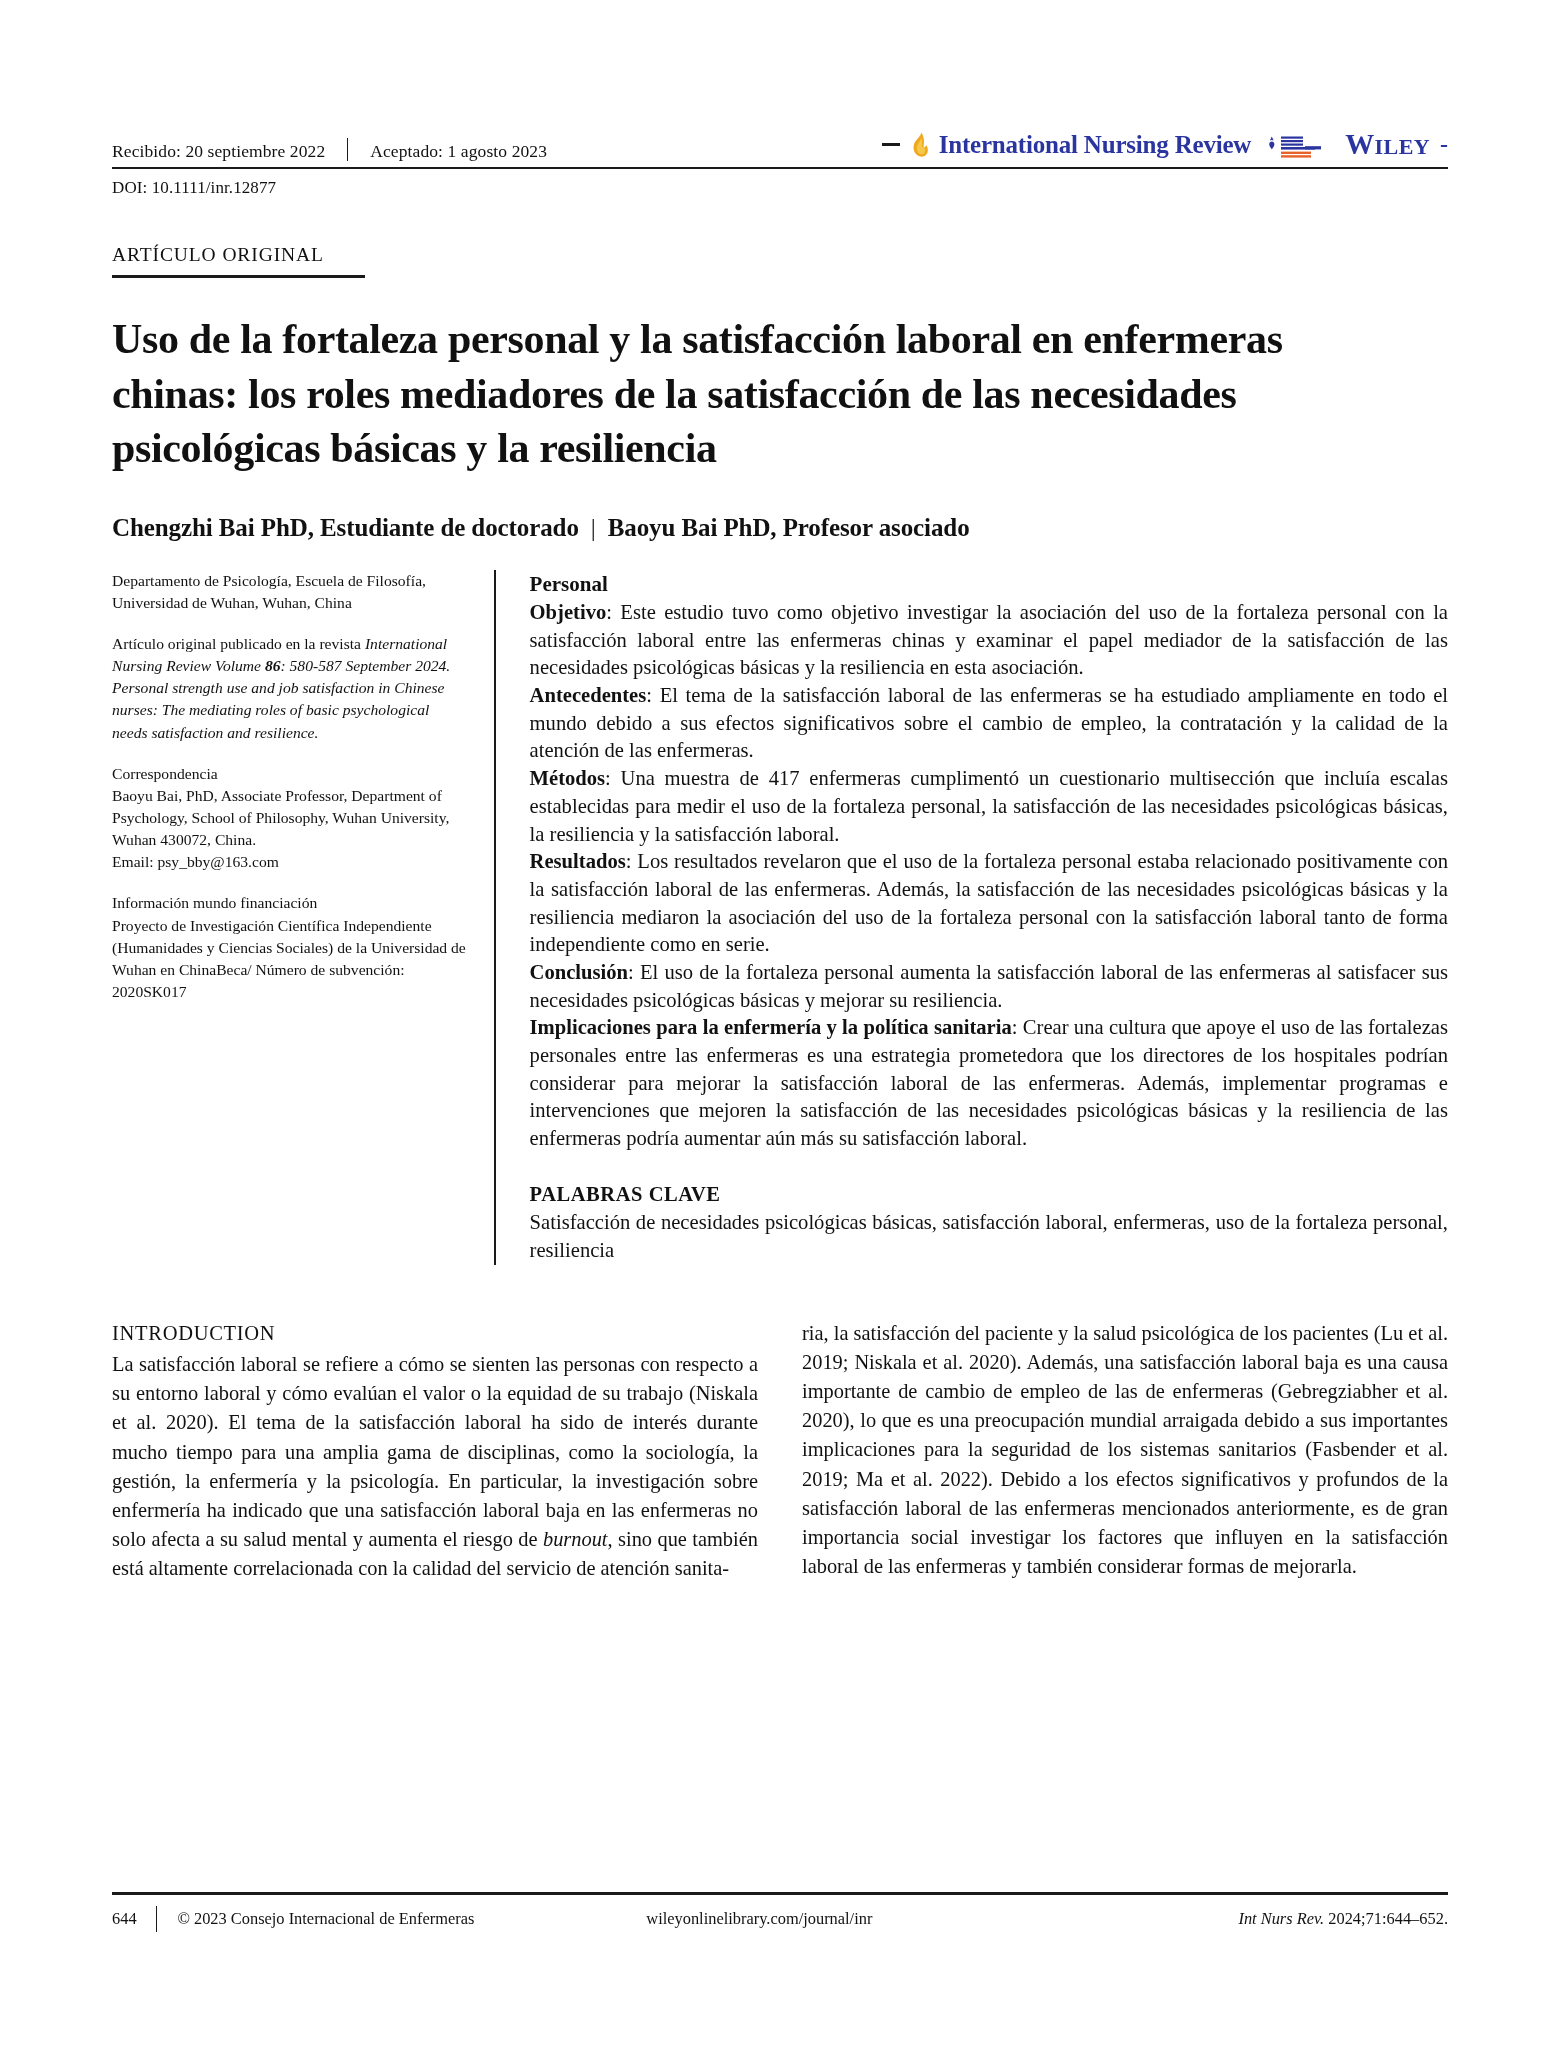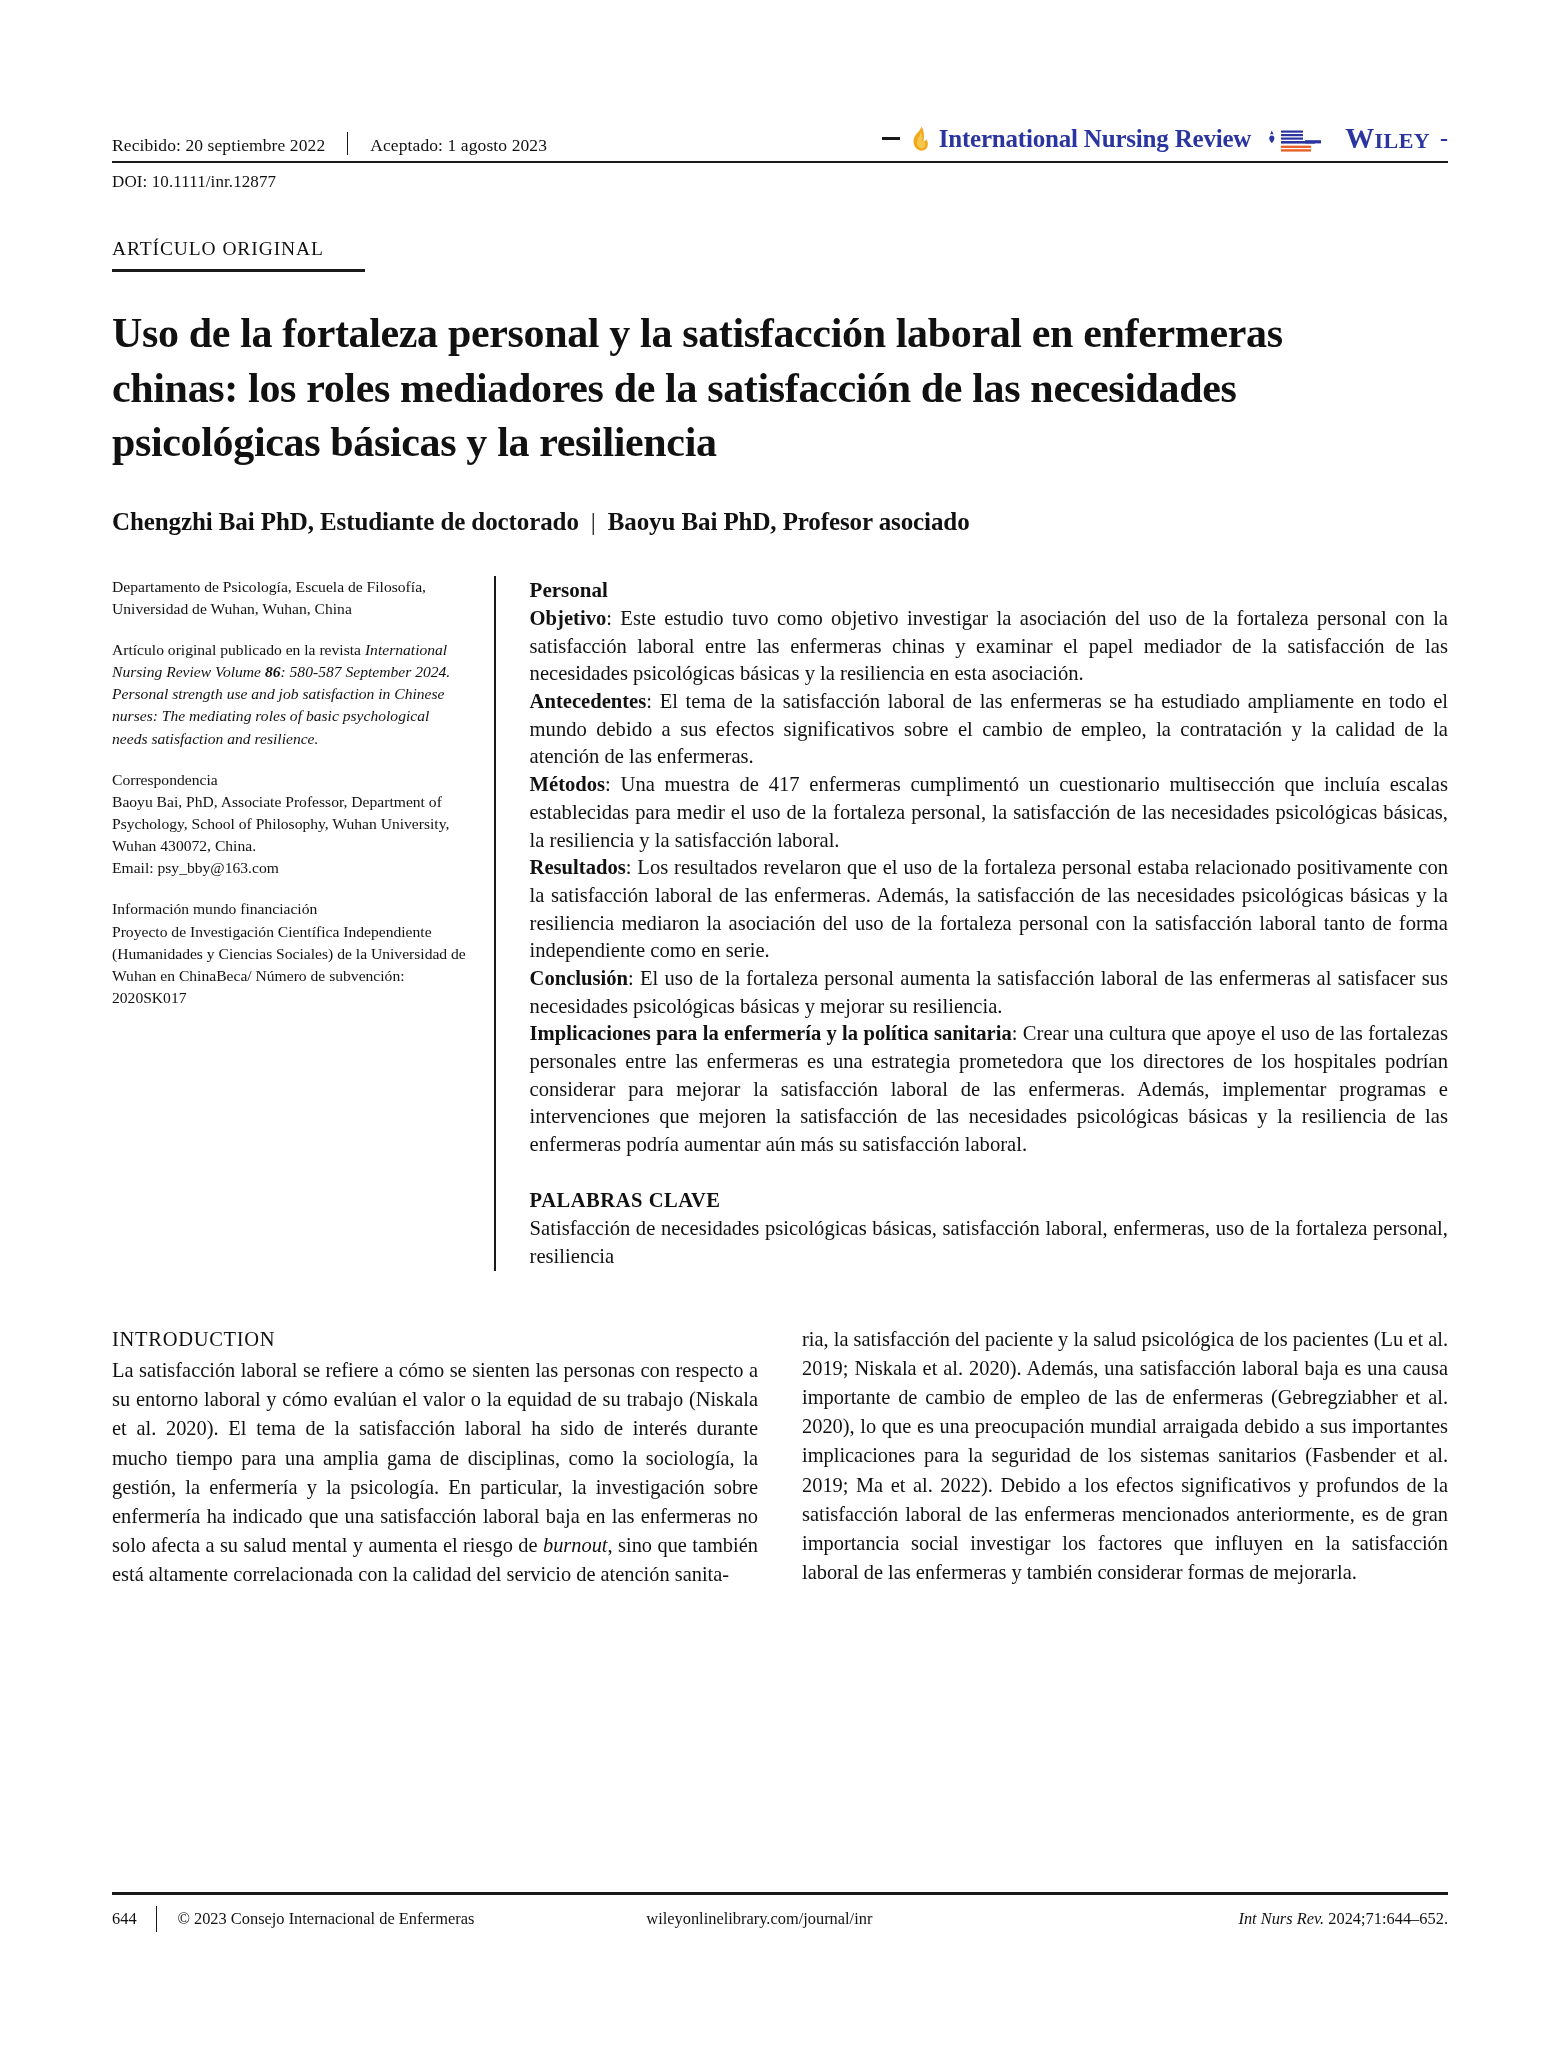--- a/index.html
+++ b/index.html
@@ -18,21 +18,21 @@
   .page {
     position: absolute;
     left: 0; top: 0;
     width: 1558px;
     height: 2048px;
     background: #fff;
   }
   .content {
     position: absolute;
     left: 112px;
-    top: 120px;
+    top: 126px;
     width: 1336px;
   }
 
   
   .hdr {
     display: flex;
     align-items: flex-end;
     justify-content: space-between;
     height: 36px;
   }
@@ -128,21 +128,21 @@
   }
   .authors .bar {
     font-weight: normal;
     padding: 0 12px;
     color: #1a1a1a;
   }
 
   
   .absrow {
     display: flex;
-    margin-top: 40px;
+    margin-top: 28px;
     align-items: stretch;
   }
   .sidebar {
     width: 382px;
     padding-right: 26px;
     box-sizing: border-box;
     font-size: 15.6px;
     line-height: 1.42;
   }
   .vrule {

